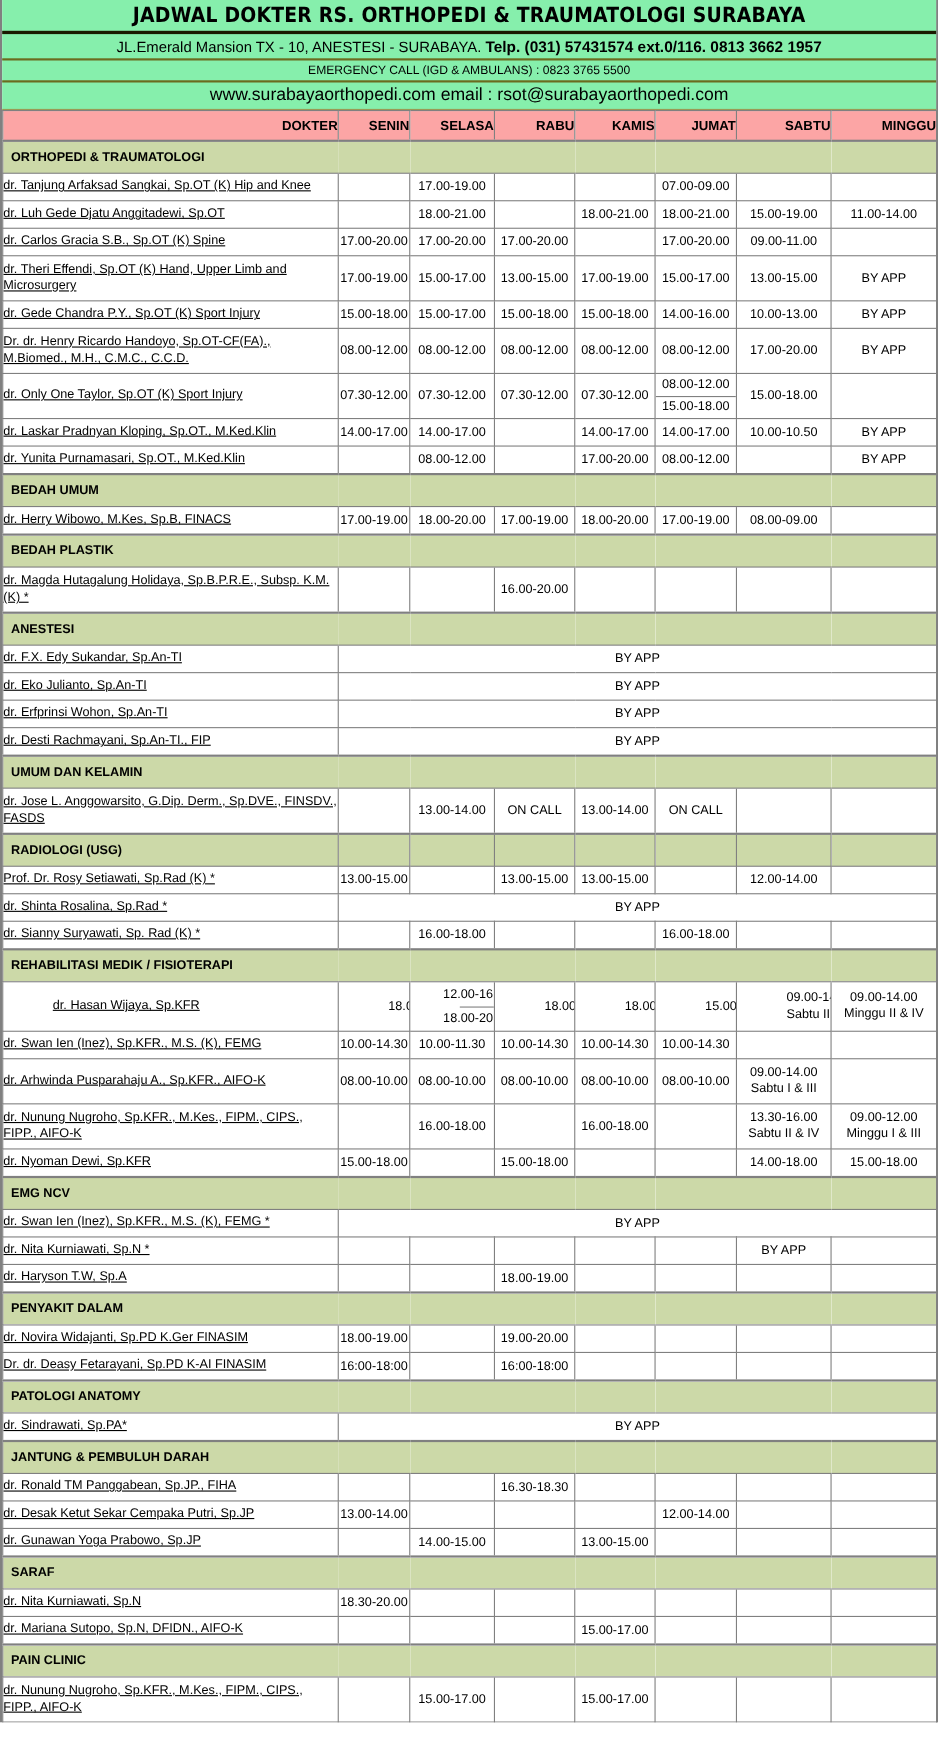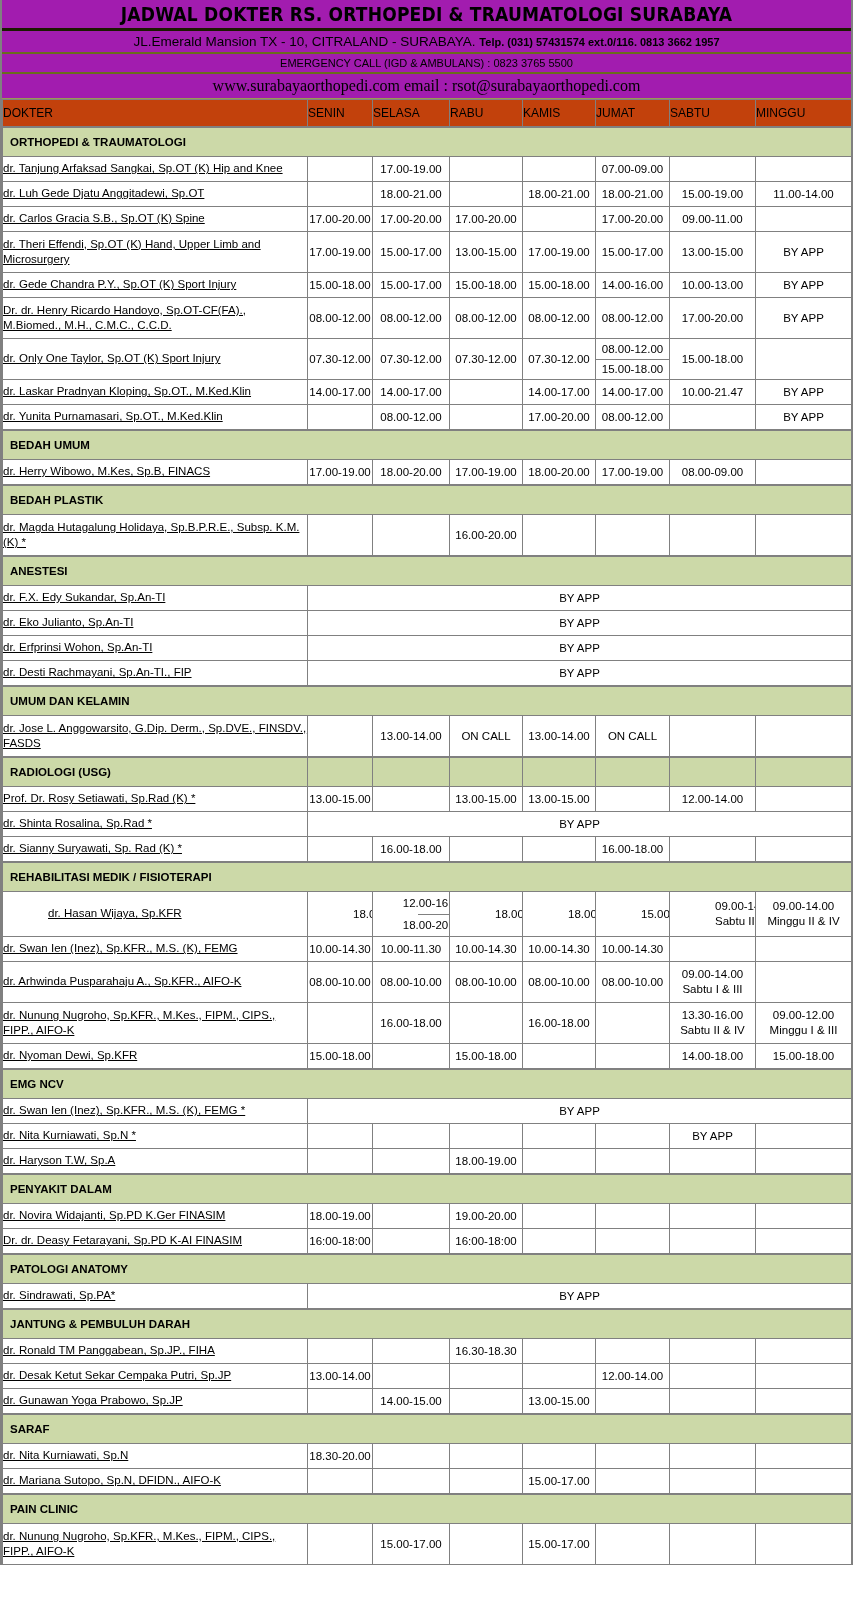--- a/index.html
+++ b/index.html
@@ -5,49 +5,49 @@
   html,body{margin:0;padding:0;}
   body{
     width:853px;
     background:#ffffff;
     font-family:"Liberation Sans", sans-serif;
     -webkit-font-smoothing:antialiased;
   }
   .sheet{width:853px;box-sizing:border-box;border-left:2px solid #808080;border-right:2px solid #808080;}
 
   
-  .banner{background:#a21caf;}
+  .banner{background:#86efac;}
   .banner .line{
     box-sizing:border-box;
     text-align:center;
     color:#000;
     padding:3px 6px;
   }
   .b-title{
     font-weight:bold;
     font-size:19px;
     letter-spacing:.2px;
     font-family:"DejaVu Sans", sans-serif;
     font-stretch:condensed;
     padding:6px 6px 5px;
     border-bottom:3px solid #1a1a00;
   }
   .b-addr{
     font-size:13.5px;
     border-bottom:2px solid #6b6b1f;
     padding:4px 6px 3px;
   }
-  .b-addr .strong{font-weight:bold;font-size:11px;}
+  .b-addr .strong{font-weight:bold;font-size:14px;}
   .b-emg{
     font-size:11px;
     border-bottom:2px solid #6b6b1f;
     padding:3px 6px;
   }
   .b-web{
-    font-family:Liberation Serif, serif;
+    font-family:Liberation Sans, sans-serif;
     font-size:16px;
     padding:4px 6px 5px;
     border-bottom:1px solid #9a9a55;
   }
 
   
   table.sched{
     width:100%;
     border-collapse:collapse;
     table-layout:fixed;
@@ -63,24 +63,24 @@
   col.c-dok{width:305px;}
   col.c-d1{width:65px;}
   col.c-d2{width:77px;}
   col.c-d3{width:73px;}
   col.c-d4{width:73px;}
   col.c-d5{width:74px;}
   col.c-d6{width:86px;}
   col.c-d7{width:96px;}
 
   thead th{
-    background:#c2410c;
-    font-weight:normal;
+    background:#fca5a5;
+    font-weight:bold;
     font-size:12px;
-    text-align:left;
+    text-align:right;
     height:26px;
     border-top:2px solid #808080;
     border-bottom:2px solid #808080;
   }
 
   td.doc{
     text-align:left;
     padding:3px 6px 3px 7px;
     line-height:1.32;
     text-decoration:underline;
@@ -133,21 +133,21 @@
   }
 </style>
 </head>
 <body>
 
 <div class="sheet">
 
   <div class="banner">
     <div class="line b-title">JADWAL DOKTER RS. ORTHOPEDI &amp; TRAUMATOLOGI SURABAYA</div>
     <div class="line b-addr">
-      <span>JL.Emerald Mansion TX - 10, CITRALAND - SURABAYA.</span>
+      <span>JL.Emerald Mansion TX - 10, ANESTESI - SURABAYA.</span>
       <span class="strong">Telp. (031) 57431574 ext.0/116.  0813 3662 1957</span>
     </div>
     <div class="line b-emg">EMERGENCY CALL (IGD &amp; AMBULANS) : 0823 3765 5500</div>
     <div class="line b-web">www.surabayaorthopedi.com   email : rsot@surabayaorthopedi.com</div>
   </div>
 
   <table class="sched">
     <colgroup>
       <col class="c-dok">
         <col class="c-d1">
@@ -256,21 +256,21 @@
           <td class="t">15.00-18.00</td>
           <td class="t"></td>
         </tr>
         <tr class="row">
           <td class="doc">dr. Laskar Pradnyan Kloping, Sp.OT., M.Ked.Klin</td>
           <td class="t">14.00-17.00</td>
           <td class="t">14.00-17.00</td>
           <td class="t"></td>
           <td class="t">14.00-17.00</td>
           <td class="t">14.00-17.00</td>
-          <td class="t">10.00-21.47</td>
+          <td class="t">10.00-10.50</td>
           <td class="t">BY APP</td>
         </tr>
         <tr class="row">
           <td class="doc">dr. Yunita Purnamasari, Sp.OT., M.Ked.Klin</td>
           <td class="t"></td>
           <td class="t">08.00-12.00</td>
           <td class="t"></td>
           <td class="t">17.00-20.00</td>
           <td class="t">08.00-12.00</td>
           <td class="t"></td>

